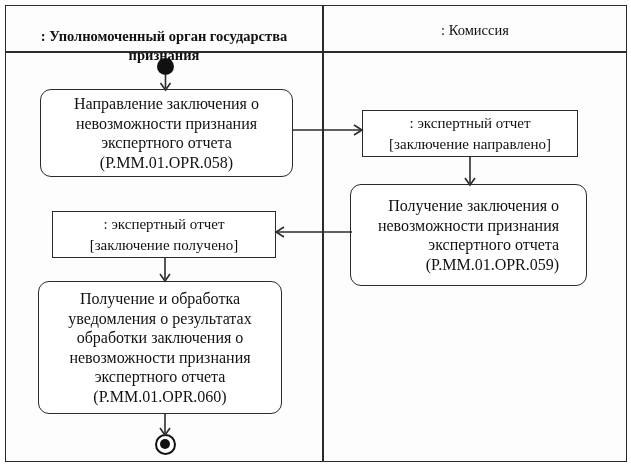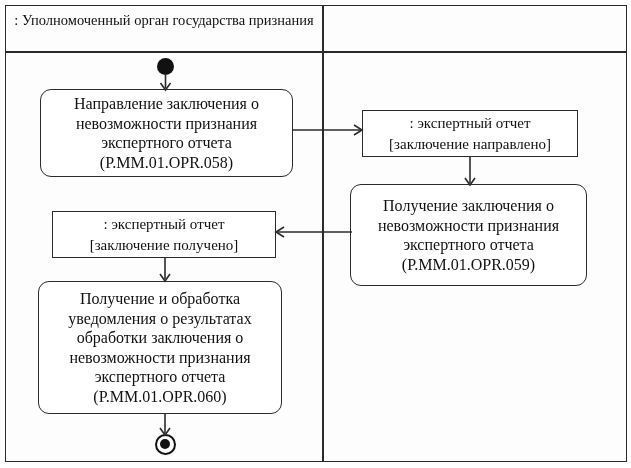--- a/index.html
+++ b/index.html
@@ -57,22 +57,23 @@
   
   .lane-title {
     position: absolute;
     text-align: center;
     font-size: 14.5px;
     line-height: 19px;
     color: #111111;
   }
   #lane-title-left {
     left: 6px;
-    top: 11px;
+    top: 27px;
     width: 316px;
+    font-weight: bold;
   }
   #lane-title-right {
     left: 324px;
     top: 21px;
     width: 302px;
   }
 
   
   .activity {
     position: absolute;
@@ -144,36 +145,37 @@
 <body>
 
 <div id="diagram">
 
   <div class="frame"></div>
   <div class="header-rule"></div>
   <div class="lane-divider"></div>
 
   <div class="lane-title" id="lane-title-left">: Уполномоченный орган
 государства признания</div>
+  <div class="lane-title" id="lane-title-right">: Комиссия</div>
 
   <div class="start-node" style="left:157px; top:58px;"></div>
 
   <div class="activity" style="left:40px; top:89px; width:253px; height:88px;">
     <span class="node-text">Направление заключения о
 невозможности признания
 экспертного отчета
 (P.MM.01.OPR.058)</span>
   </div>
 
   <div class="objectnode" style="left:362px; top:110px; width:216px; height:47px;">
     <span class="node-text">: экспертный отчет
 [заключение направлено]</span>
   </div>
 
-  <div class="activity" style="left:350px; top:184px; width:237px; height:102px;">
+  <div class="activity" style="left:350px; top:184px; width:237px; height:102px;text-align:right;">
     <span class="node-text">Получение заключения о
 невозможности признания
 экспертного отчета
 (P.MM.01.OPR.059)</span>
   </div>
 
   <div class="objectnode" style="left:52px; top:211px; width:224px; height:47px;">
     <span class="node-text">: экспертный отчет
 [заключение получено]</span>
   </div>

